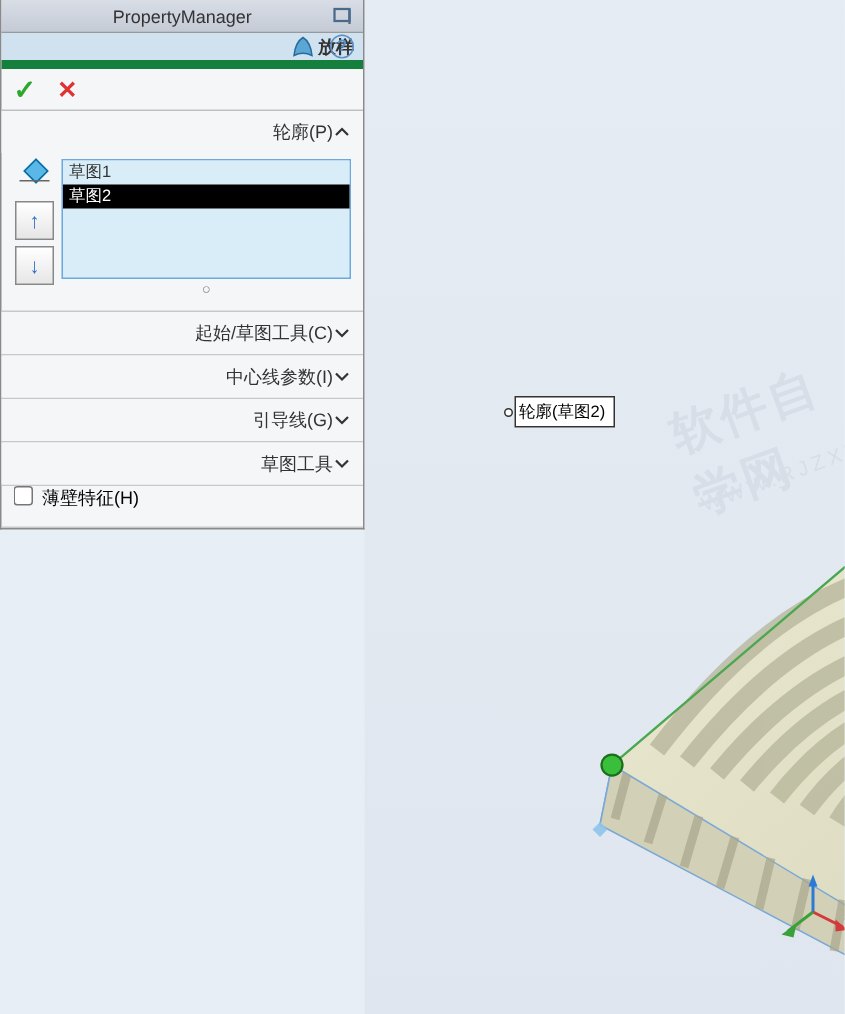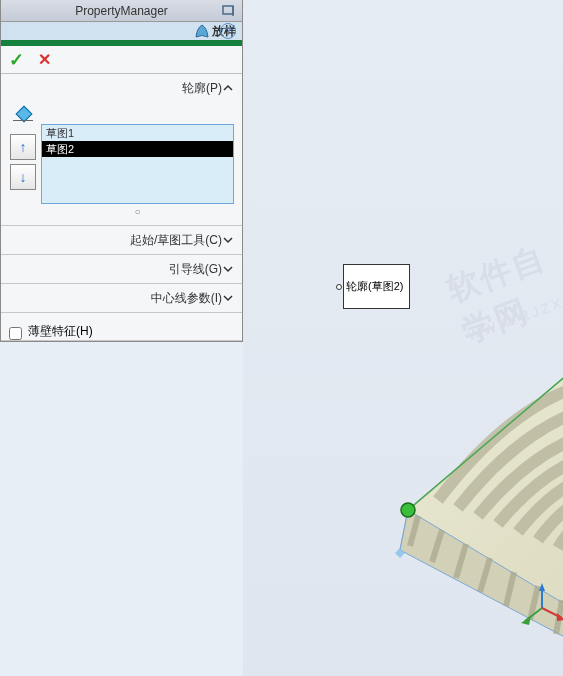--- a/index.html
+++ b/index.html
@@ -24,31 +24,31 @@
 .chev { width: 12px; height: 12px; display: flex; align-items: center; justify-content: center; }
 .chev svg { width: 10px; height: 10px; }
 
 .profiles-body { padding: 4px 8px 8px 8px; display: flex; gap: 4px; }
 .profiles-icons { width: 28px; display: flex; flex-direction: column; gap: 4px; align-items: center; }
 .diamond { width: 20px; height: 14px; position: relative; }
 .diamond::before { content: ""; position: absolute; left: 5px; top: 2px; width: 10px; height: 10px; background: #59b8e8; transform: rotate(45deg); border: 1px solid #0a6aa0; }
 .diamond::after { content: ""; position: absolute; left: 0; top: 10px; width: 20px; height: 4px; border-bottom: 1px solid #666; }
 .arrowbtn { width: 26px; height: 26px; border: 1px solid #888; background: linear-gradient(#fff,#e6e6e6); display: flex; align-items: center; justify-content: center; color: #2a70c8; font-size: 14px; }
 
-.listbox { flex: 1; border: 1px solid #6fa8dc; background: #d8edf8; height: 80px; position: relative; margin-top: 18px; }
+.listbox { flex: 1; border: 1px solid #6fa8dc; background: #d8edf8; height: 80px; position: relative; }
 .listitem { height: 16px; line-height: 16px; padding: 0 4px; font-size: 11px; }
 .li-normal { background: #d8edf8; color: #333; }
 .li-selected { background: #000000; color: #fff; }
 .listfooter { text-align: center; font-size: 10px; color: #888; padding-top: 2px; }
 
-.thinwall { display: flex; align-items: flex-end; gap: 6px; height: 28px; padding: 0 8px; font-size: 12px; border-bottom: 1px solid #c8c8c8; }
+.thinwall { display: flex; align-items: flex-start; gap: 6px; height: 28px; padding: 0 8px; font-size: 12px; border-bottom: 1px solid #c8c8c8; }
 .thinwall input { width: 13px; height: 13px; }
 
 .viewport { position: absolute; left: 243px; top: 0; right: 0; bottom: 0; background: linear-gradient(#e6ecf3,#dfe6ef); }
-.callout { position: absolute; left: 343px; top: 264px; border: 1px solid #333; background: #fff; padding: 14px 6px; font-size: 11px; display: flex; align-items: center; gap: 4px; }
+.callout { position: absolute; left: 343px; top: 264px; border: 1px solid #333; background: #fff; padding: 2px 6px; font-size: 11px; display: flex; align-items: center; gap: 4px; }
 .callout-dot { width: 6px; height: 6px; background: #fff; border: 1px solid #333; border-radius: 50%; margin-left: -14px; }
 
 .model { position: absolute; left: 135px; top: 330px; width: 430px; height: 340px; }
 
 .triad { position: absolute; left: 274px; top: 583px; }
 
 .watermark { position: absolute; left: 210px; top: 250px; color: #d8dee8; font-size: 32px; transform: rotate(-20deg); font-weight: bold; letter-spacing: 2px; pointer-events: none; }
 .watermark2 { position: absolute; left: 220px; top: 300px; color: #d8dee8; font-size: 14px; transform: rotate(-20deg); letter-spacing: 3px; pointer-events: none; }
 .watermark3 { position: absolute; right: 10px; bottom: 10px; color: #e0e6ee; font-size: 24px; pointer-events: none; }
 </style>
@@ -193,40 +193,50 @@
       <span class="chev">
           <svg viewBox="0 0 10 10">
             <path d="M1 3 L5 7 L9 3" fill="none" stroke="#333" stroke-width="1.5"></path>
           </svg>
         </span>
     </div>
   </div>
 
   <div class="section">
     <div class="section-header">
+      <span>中心线参数(I)</span>
+      <span class="chev">
+          <svg viewBox="0 0 10 10">
+            <path d="M1 3 L5 7 L9 3" fill="none" stroke="#333" stroke-width="1.5"></path>
+          </svg>
+        </span>
+    </div>
+  </div>
+
+  <div class="section">
+    <div class="section-header">
       <span>引导线(G)</span>
       <span class="chev">
           <svg viewBox="0 0 10 10">
             <path d="M1 3 L5 7 L9 3" fill="none" stroke="#333" stroke-width="1.5"></path>
           </svg>
         </span>
     </div>
   </div>
 
   <div class="section">
     <div class="section-header">
-      <span>中心线参数(I)</span>
-      <span class="chev">
-          <svg viewBox="0 0 10 10">
-            <path d="M1 3 L5 7 L9 3" fill="none" stroke="#333" stroke-width="1.5"></path>
-          </svg>
-        </span>
-    </div>
-  </div>
-
+      <span>草图工具</span>
+      <span class="chev">
+          <svg viewBox="0 0 10 10">
+            <path d="M1 3 L5 7 L9 3" fill="none" stroke="#333" stroke-width="1.5"></path>
+          </svg>
+        </span>
+    </div>
+  </div>
 
 
   <div class="thinwall">
     <input type="checkbox" style="">
     <span>薄壁特征(H)</span>
   </div>
 
 
 </div>
 

